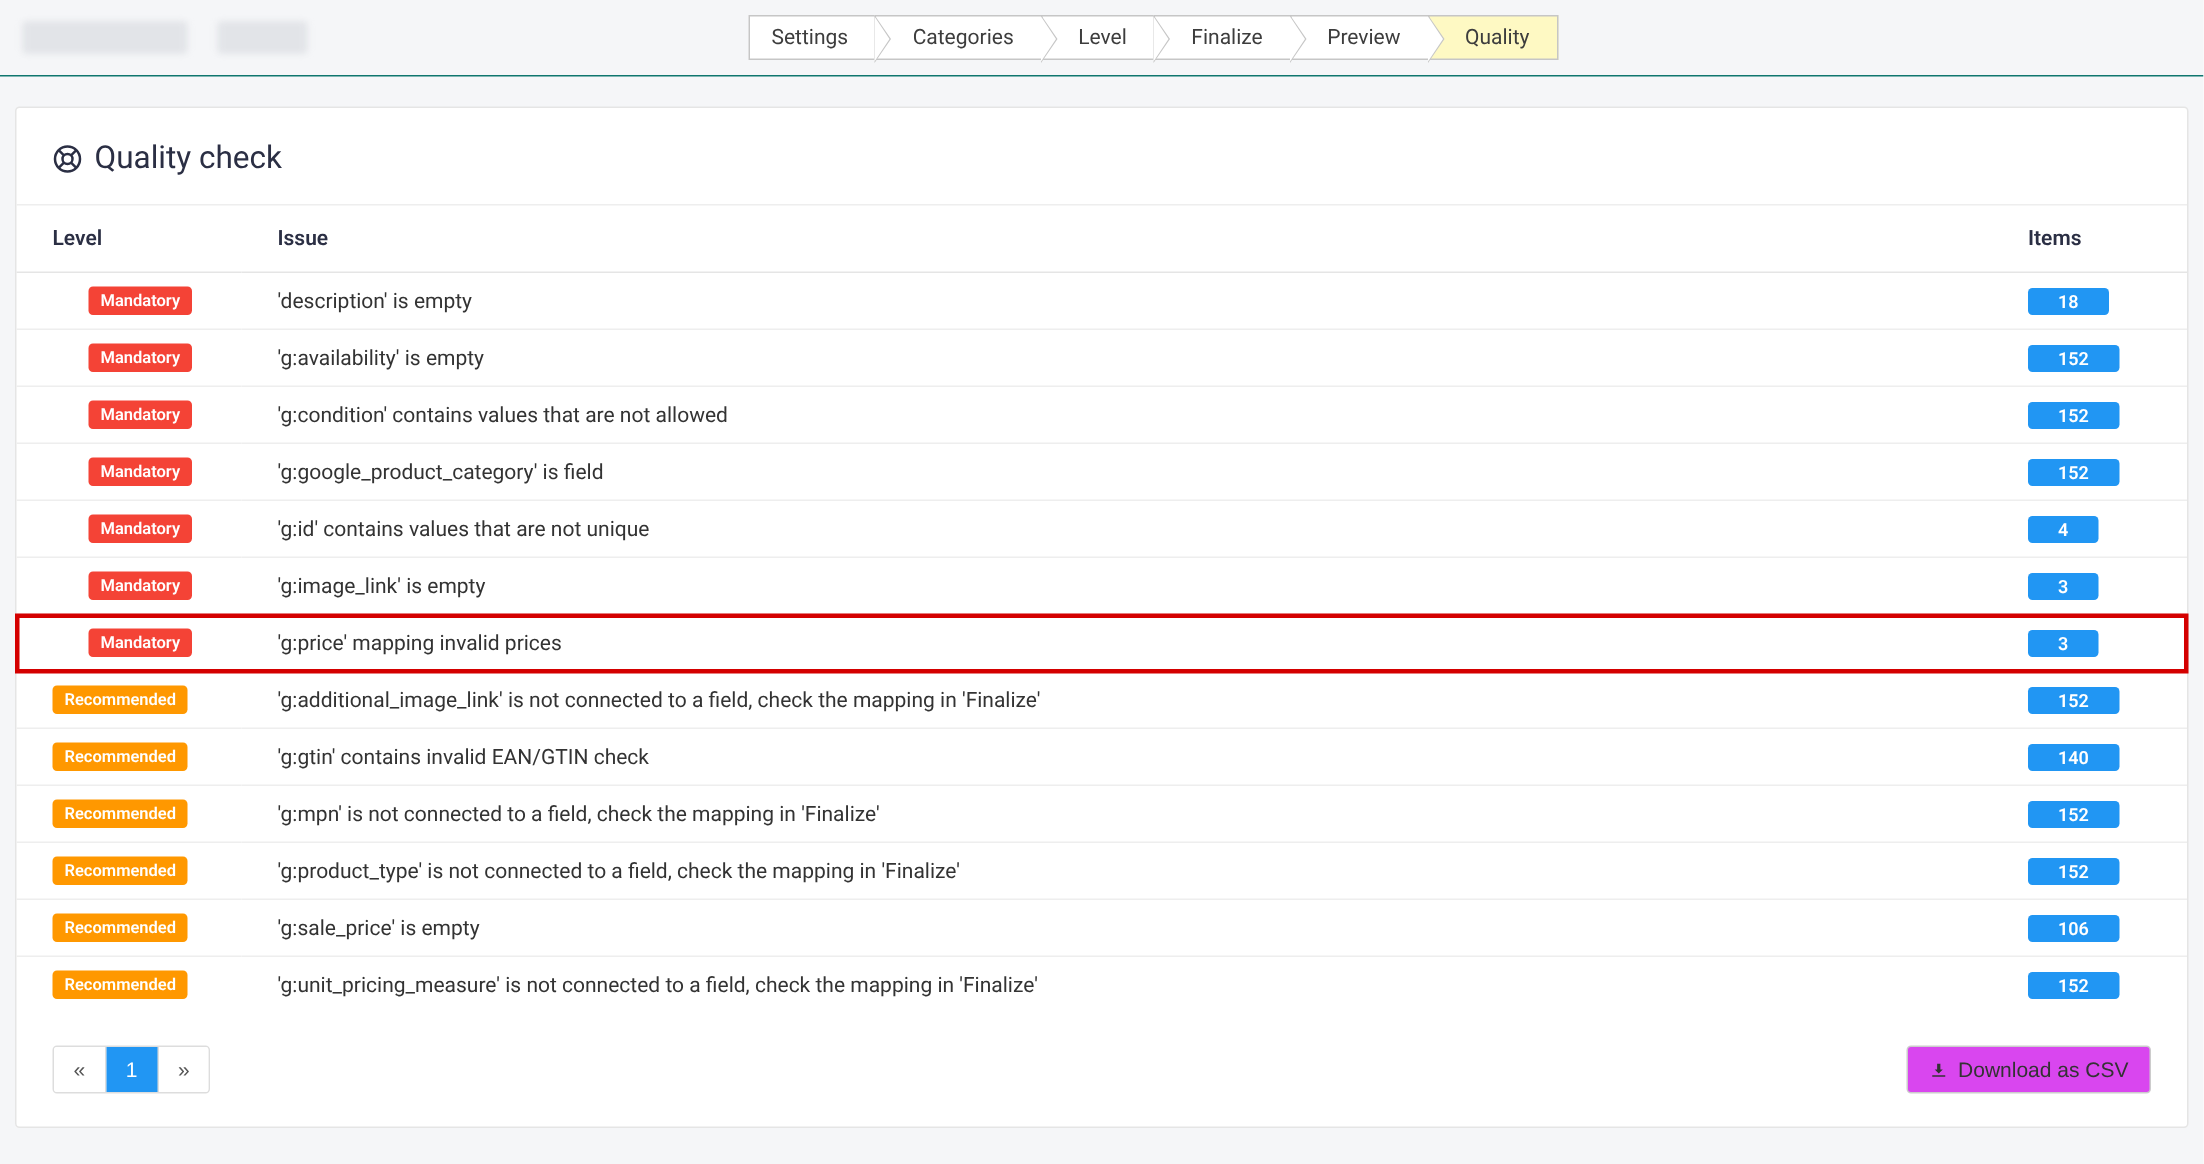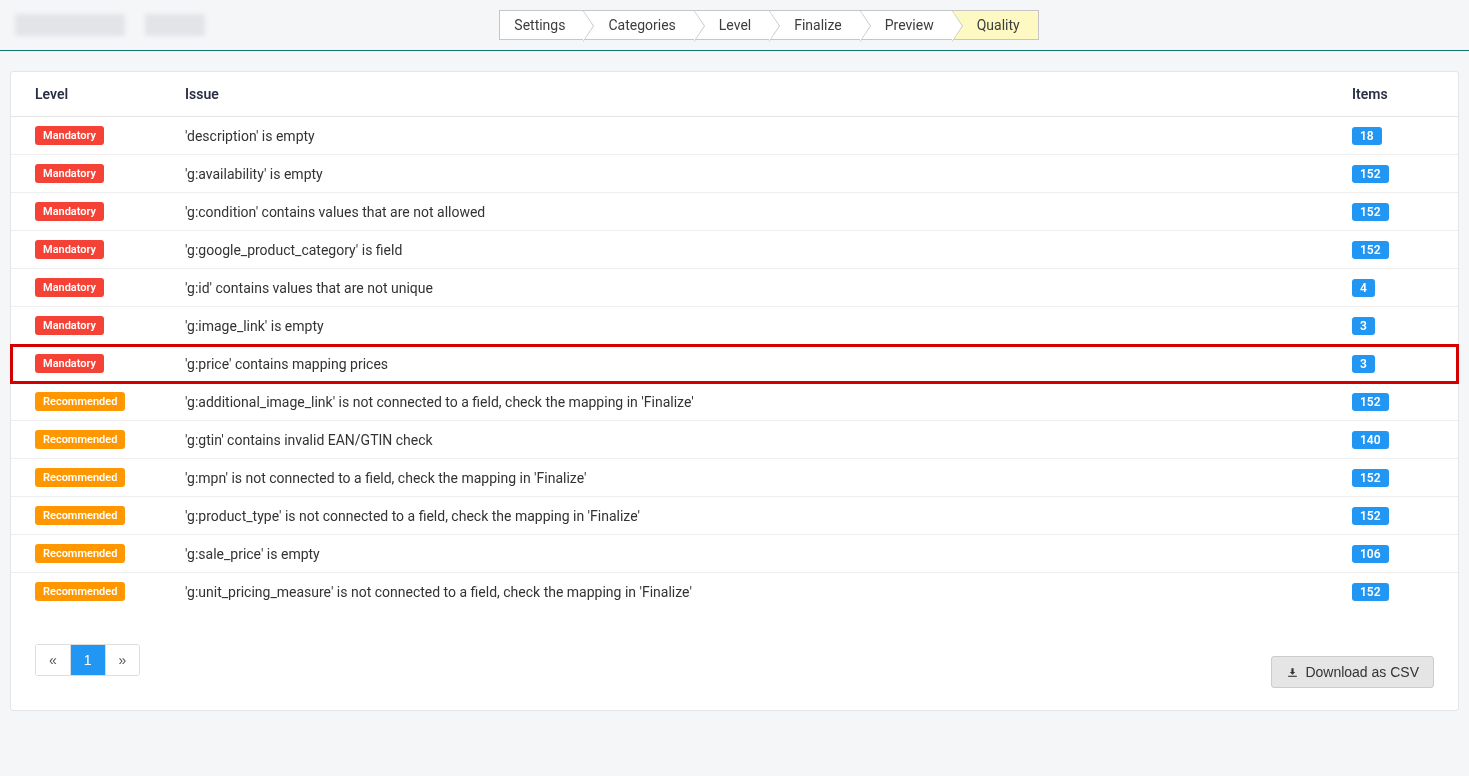--- a/index.html
+++ b/index.html
@@ -139,28 +139,29 @@
 .badge {
   display: inline-block;
   padding: 3px 8px;
   border-radius: 3px;
   color: #fff;
   font-size: 11px;
   font-weight: 600;
 }
 .badge-mandatory {
   background: #f44336;
+  margin-left: 24px;
 }
 .badge-recommended {
   background: #ff9800;
 }
 .badge-count {
   background: #2196f3;
   display: inline-block;
-  padding: 2px 8px;
+  padding: 2px 20px;
   border-radius: 3px;
   color: #fff;
   font-size: 12px;
   font-weight: 600;
   min-width: 22px;
   text-align: center;
 }
 
 tr.highlighted {
   outline: 3px solid #d40000;
@@ -191,30 +192,29 @@
 .page-btn:last-child {
   border-right: none;
 }
 .page-btn.active {
   background: #2196f3;
   color: #fff;
 }
 
 .btn-outline {
   padding: 7px 14px;
-  background: #e5e5e5;
+  background: #d946ef;
   border: 1px solid #ccc;
   border-radius: 3px;
   cursor: pointer;
   color: #333;
   font-size: 14px;
   display: inline-flex;
   align-items: center;
   gap: 6px;
-  margin-top: 24px;
 }
 .dl-icon {
   width: 13px;
   height: 13px;
 }
 </style>
 </head>
 <body>
 
 <div class="header-bar">
@@ -226,20 +226,31 @@
       <div class="wizard-step">Settings</div>
       <div class="wizard-step">Categories</div>
       <div class="wizard-step">Level</div>
       <div class="wizard-step">Finalize</div>
       <div class="wizard-step">Preview</div>
       <div class="wizard-step active">Quality</div>
     </div>
 </div>
 
 <div class="panel">
+  <div class="panel-header">
+    <svg class="lifebuoy-icon" viewBox="0 0 24 24" fill="none" stroke="#2b2f44" stroke-width="2">
+      <circle cx="12" cy="12" r="10"></circle>
+      <circle cx="12" cy="12" r="4"></circle>
+      <line x1="4.93" y1="4.93" x2="9.17" y2="9.17"></line>
+      <line x1="14.83" y1="14.83" x2="19.07" y2="19.07"></line>
+      <line x1="14.83" y1="9.17" x2="19.07" y2="4.93"></line>
+      <line x1="4.93" y1="19.07" x2="9.17" y2="14.83"></line>
+    </svg>
+    <span class="panel-title">Quality check</span>
+  </div>
 
   <table class="qc-table">
     <thead>
       <tr>
         <th class="col-level">Level</th>
         <th>Issue</th>
         <th class="col-items">Items</th>
       </tr>
     </thead>
     <tbody id="qc-tbody">
@@ -268,21 +279,21 @@
           <td>'g:id' contains values that are not unique</td>
           <td class="col-items"><span class="badge-count">4</span></td>
         </tr>
         <tr>
           <td class="col-level"><span class="badge badge-mandatory">Mandatory</span></td>
           <td>'g:image_link' is empty</td>
           <td class="col-items"><span class="badge-count">3</span></td>
         </tr>
         <tr class="highlighted">
           <td class="col-level"><span class="badge badge-mandatory">Mandatory</span></td>
-          <td>'g:price' contains mapping prices</td>
+          <td>'g:price' mapping invalid prices</td>
           <td class="col-items"><span class="badge-count">3</span></td>
         </tr>
         <tr>
           <td class="col-level"><span class="badge badge-recommended">Recommended</span></td>
           <td>'g:additional_image_link' is not connected to a field, check the mapping in 'Finalize'</td>
           <td class="col-items"><span class="badge-count">152</span></td>
         </tr>
         <tr>
           <td class="col-level"><span class="badge badge-recommended">Recommended</span></td>
           <td>'g:gtin' contains invalid EAN/GTIN check</td>

